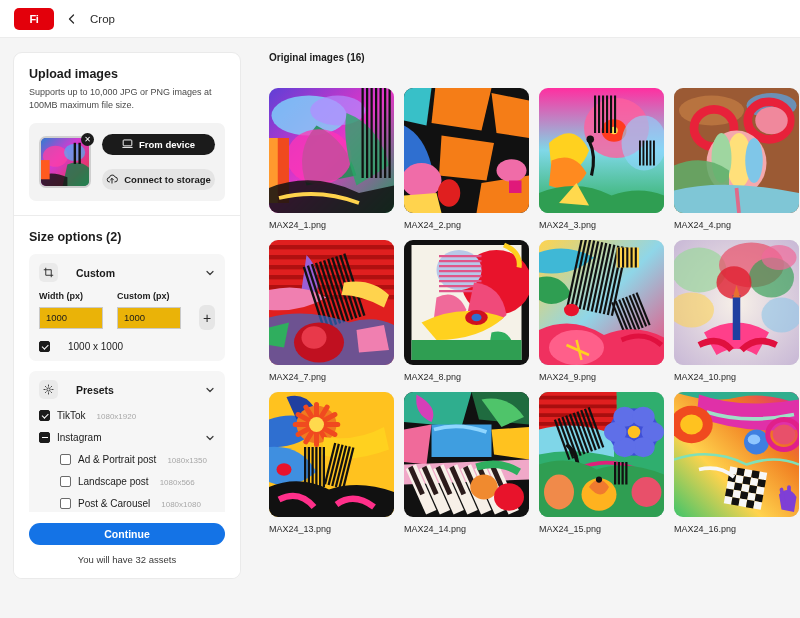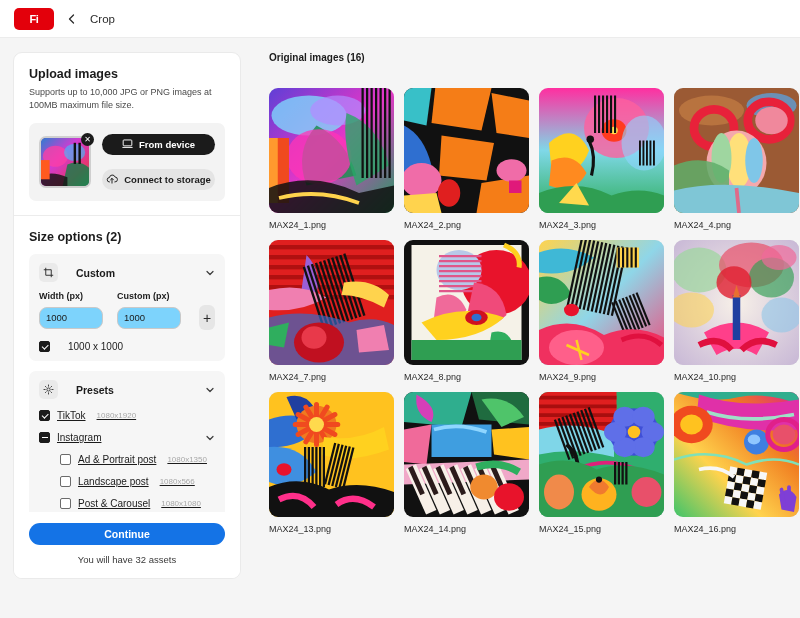--- a/index.html
+++ b/index.html
@@ -93,21 +93,21 @@
     display: flex; align-items: center; justify-content: center; flex: none;
   }
   .row-label { font-size: 10.5px; font-weight: bold; flex: 1; }
   .chev { color: #3a3a3a; display: flex; align-items: center; }
 
   .field-labels { display: flex; gap: 14px; margin-top: 9px; }
   .field-labels span { font-size: 9px; font-weight: bold; width: 64px; }
   .fields { display: flex; gap: 14px; align-items: center; margin-top: 4px; }
   .inp {
     width: 64px; height: 21px; border: 1px solid #c9c9c9;
-    border-radius: 8px; background: #7dd3fc; font-size: 9.5px;
+    border-radius: 0; background: #eab308; font-size: 9.5px;
     padding: 10px 6px; font-family: "Liberation Sans", sans-serif;
     color: #1b1b1b;
   }
   .plus-btn {
     width: 25px; height: 25px; border-radius: 6px; background: #e6e6e6;
     display: flex; align-items: center; justify-content: center;
     font-size: 14px; color: #2b2b2b; cursor: pointer; margin-left: 4px;
   }
 
   .chk-row { display: flex; align-items: center; gap: 18px; margin-top: 11px; cursor: pointer; }
@@ -122,21 +122,21 @@
     border-left: 1.4px solid #fff; border-bottom: 1.4px solid #fff;
     transform: rotate(-45deg) translate(0.5px, -0.5px);
   }
   .chk.mid { background: #1b1b1b; border-color: #1b1b1b; }
   .chk.mid::after {
     content: ""; width: 6px; height: 0; border-top: 1.5px solid #fff;
   }
   .chk-label { font-size: 10px; }
   .dim { font-size: 8px; color: #a8a8a8; margin-left: 4px; }
 
-  .preset-item { display: flex; align-items: center; gap: 7px; margin-top: 11px; cursor: pointer; text-decoration: underline; }
+  .preset-item { display: flex; align-items: flex-end; gap: 7px; margin-top: 11px; cursor: pointer; }
   .preset-item.indent { padding-left: 21px; }
 
   .scroll-area { overflow: hidden; flex: 1; }
 
   .footer { padding: 11px 15px 13px; background: #fff; }
   .continue {
     height: 22px; border-radius: 12px; background: #1473e6; color: #fff;
     display: flex; align-items: center; justify-content: center;
     font-size: 10.5px; font-weight: bold; cursor: pointer;
   }

